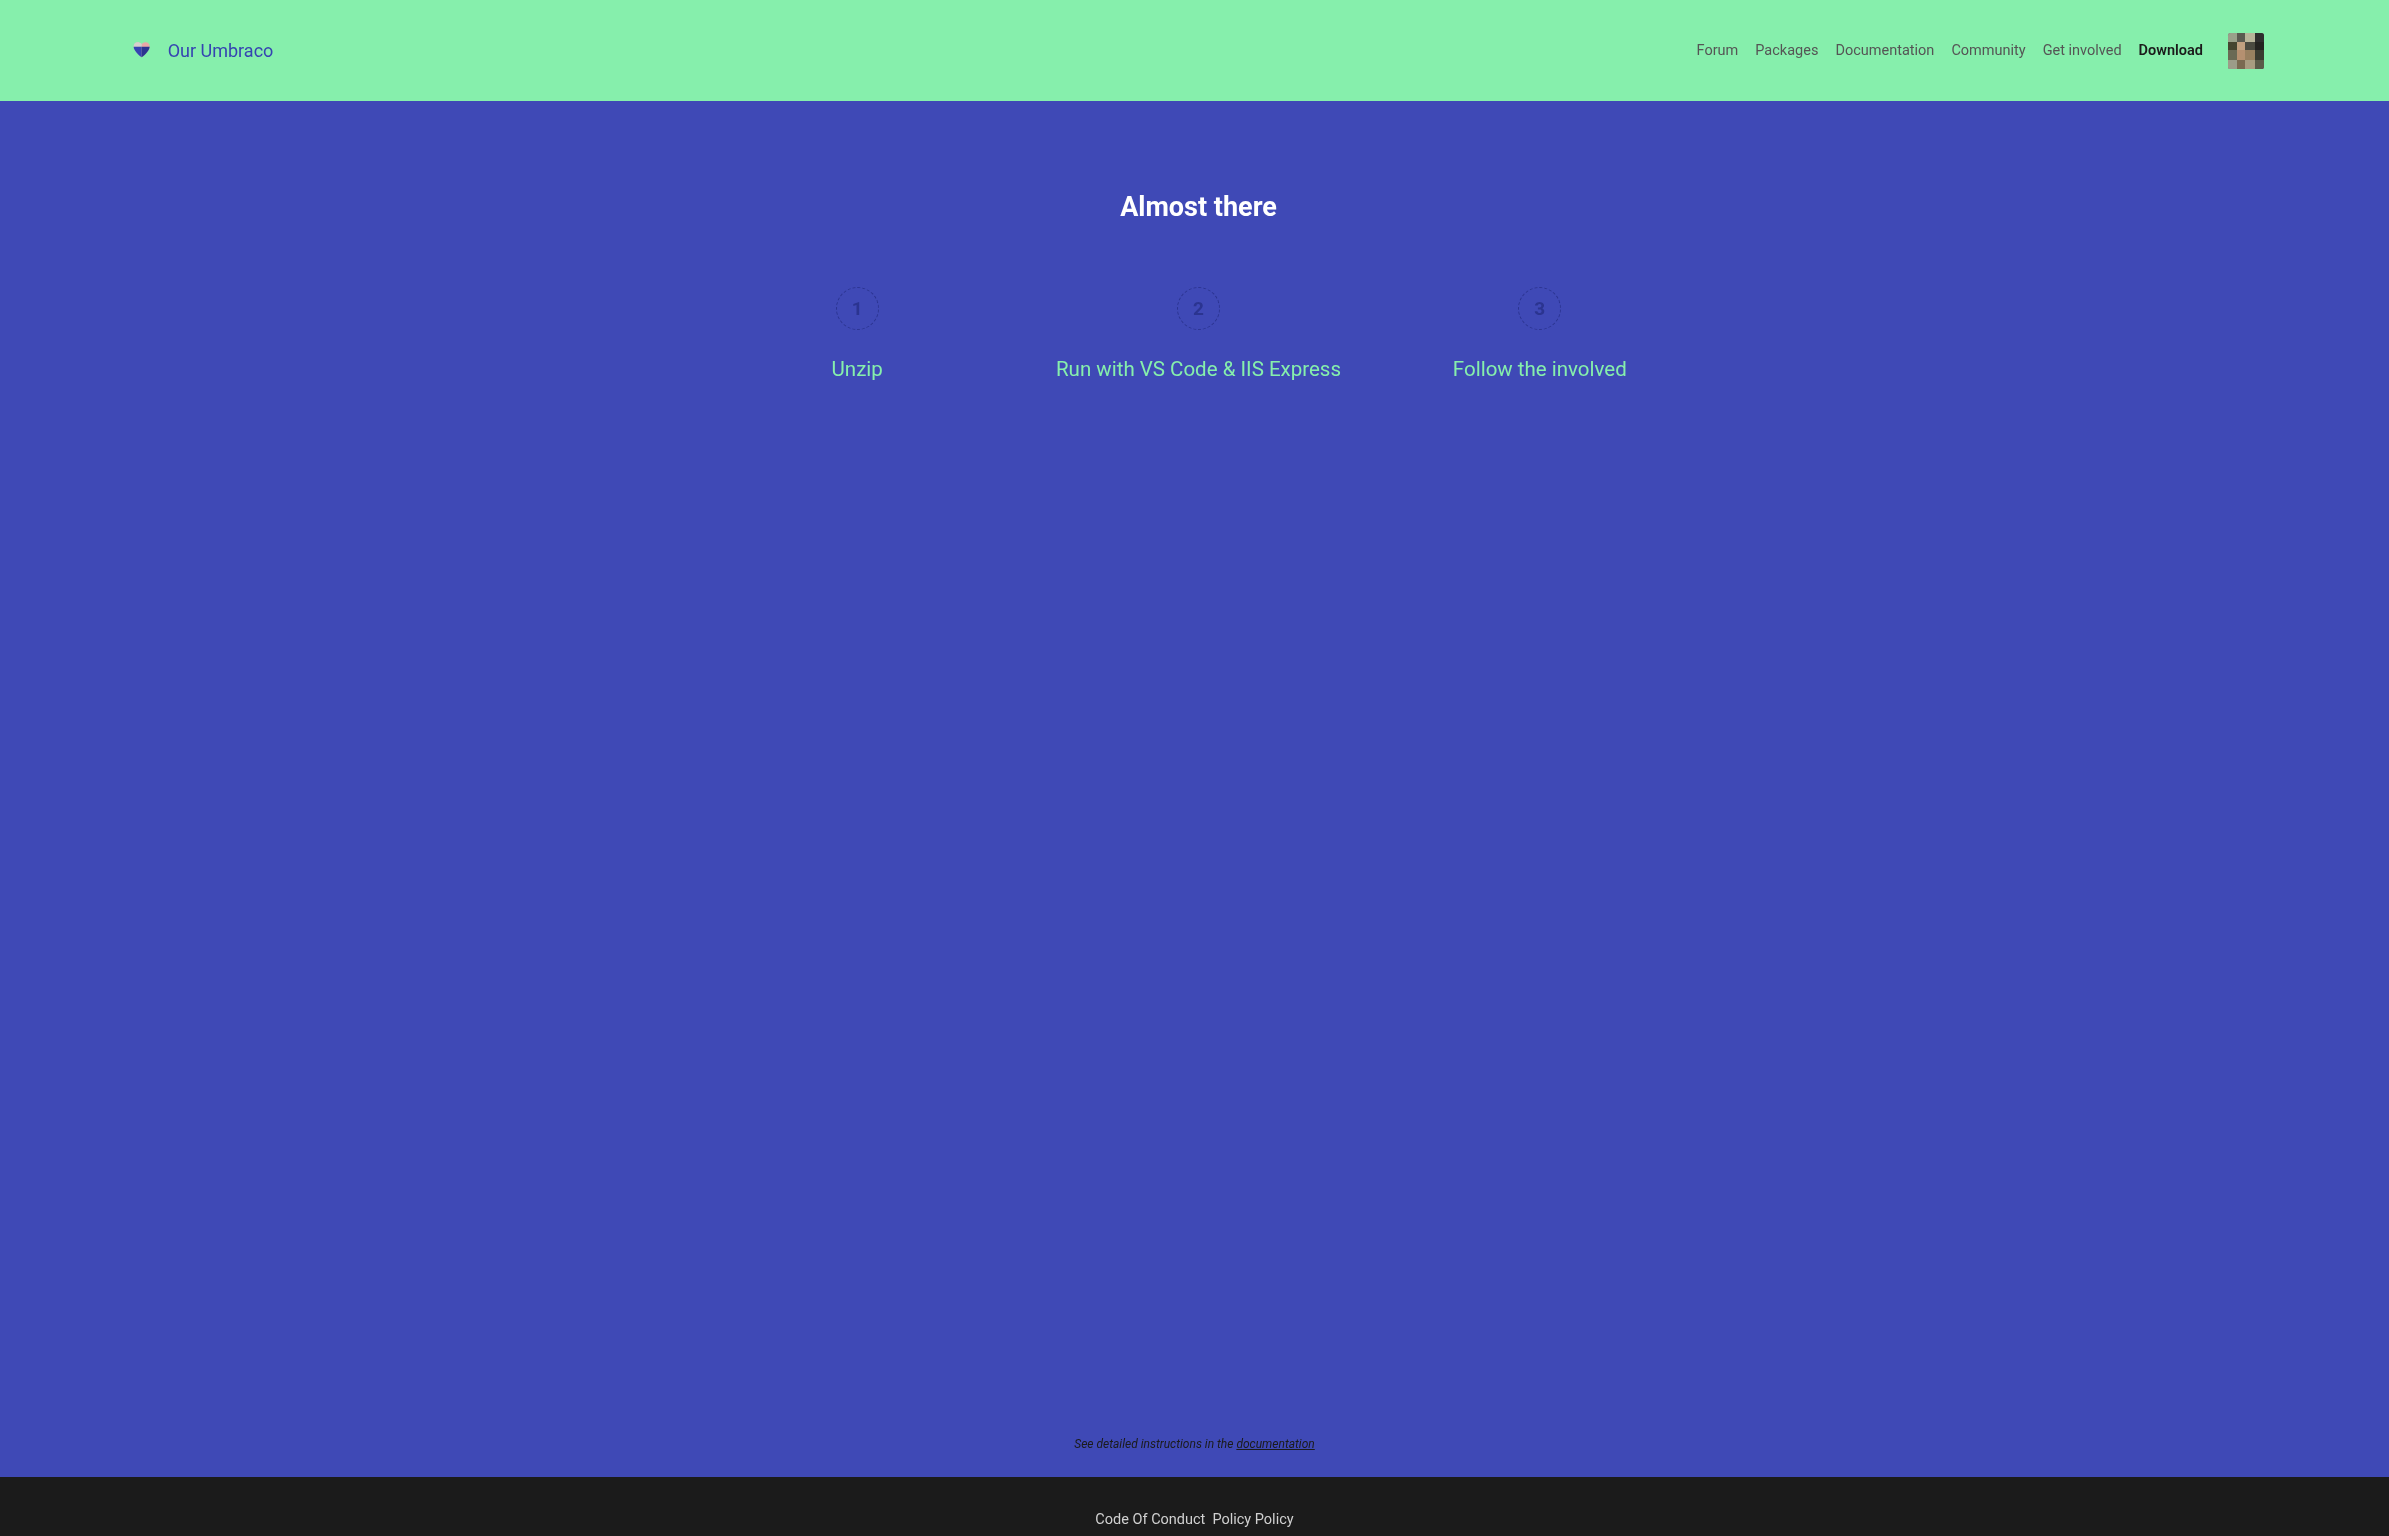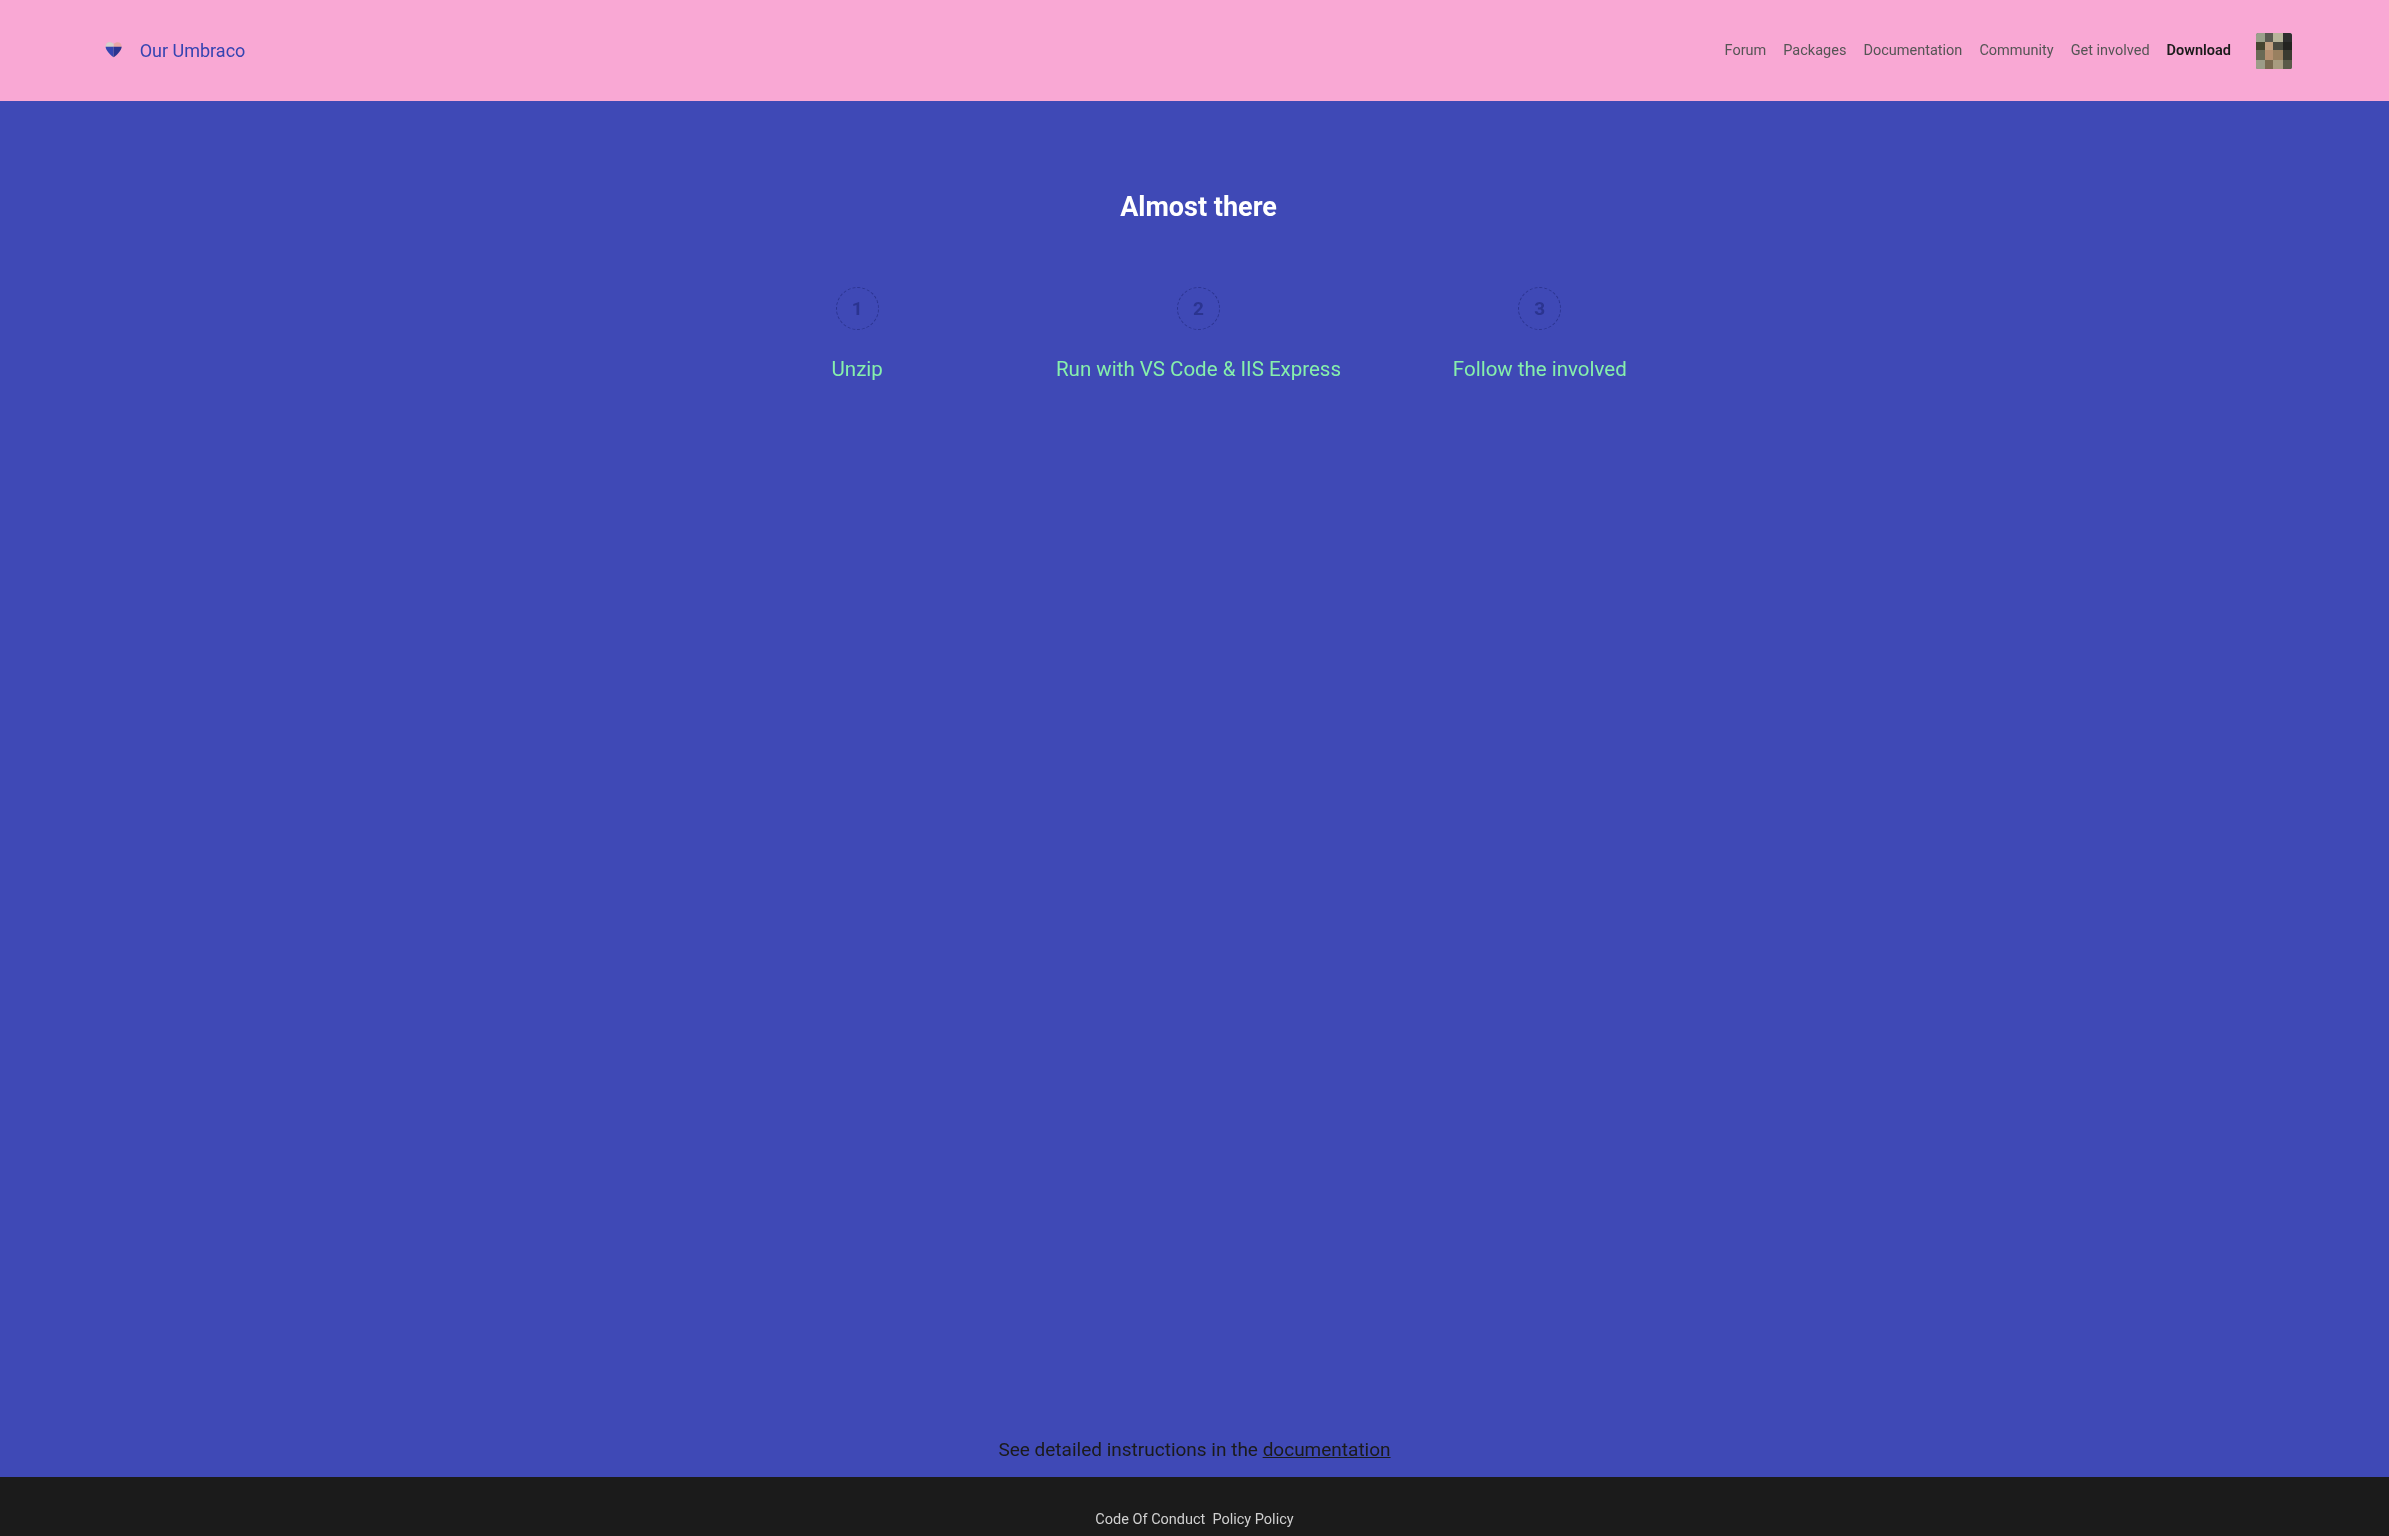--- a/index.html
+++ b/index.html
@@ -8,24 +8,24 @@
       box-sizing: border-box;
     }
     body {
       font-family: -apple-system, BlinkMacSystemFont, "Segoe UI", Roboto, "Helvetica Neue", Arial, sans-serif;
       background: #ffffff;
       min-height: 100vh;
       display: flex;
       flex-direction: column;
     }
     .header {
-      background: #f9a8d4;
-      display: flex;
-      align-items: center;
-      padding: 0 36px;
+      background: #86efac;
+      display: flex;
+      align-items: center;
+      padding: 0 64px;
       height: 101px;
       justify-content: space-between;
     }
     .header-left {
       display: flex;
       align-items: center;
       gap: 15.4px;
       margin-left: 67px;
     }
     .logo-icon {
@@ -123,26 +123,27 @@
       font-weight: 700;
     }
     .step-label {
       color: #86efac;
       font-size: 20.5px;
       font-weight: 400;
       text-align: center;
     }
     .doc-note {
       position: absolute;
-      bottom: 16px;
+      bottom: 26px;
       left: 0;
       right: 0;
       text-align: center;
       color: #1b1b1b;
-      font-size: 19px;
+      font-size: 12px;
+      font-style: italic;
     }
     .doc-link {
       color: #1b1b1b;
       text-decoration: underline;
       cursor: pointer;
     }
     .footer {
       background: #1b1b1b;
       padding: 34px 0 8.5px 0;
       display: flex;

